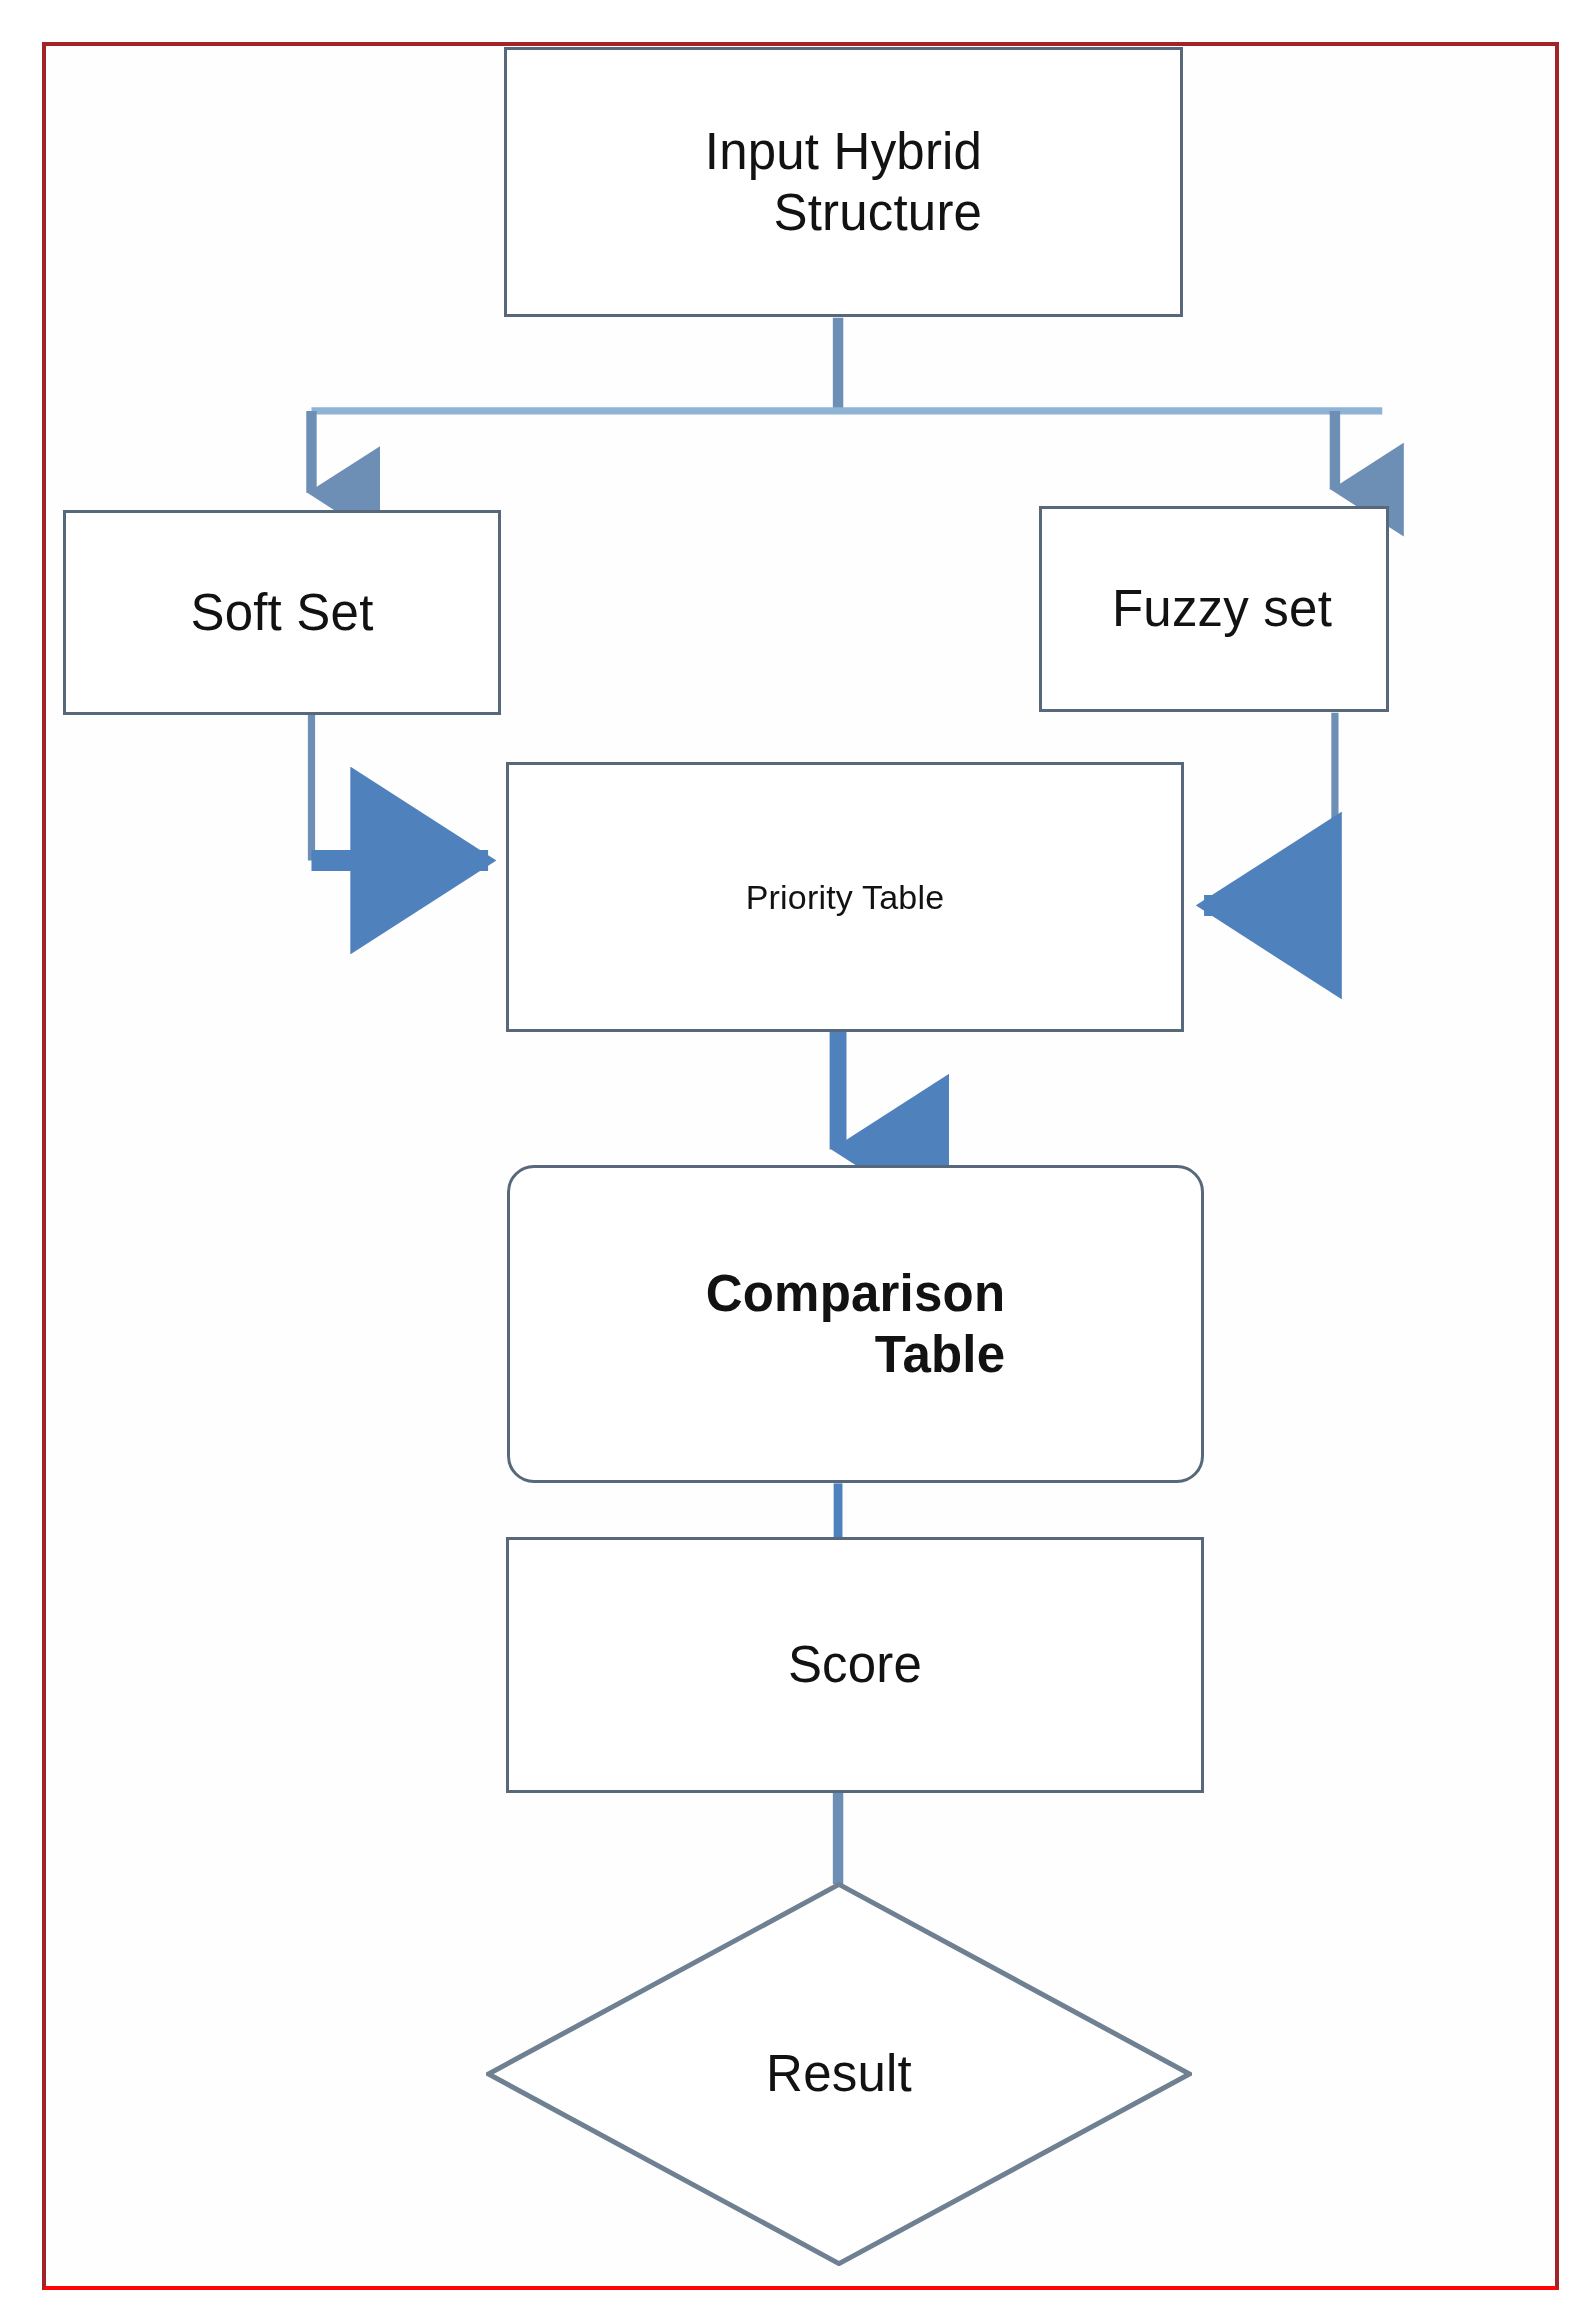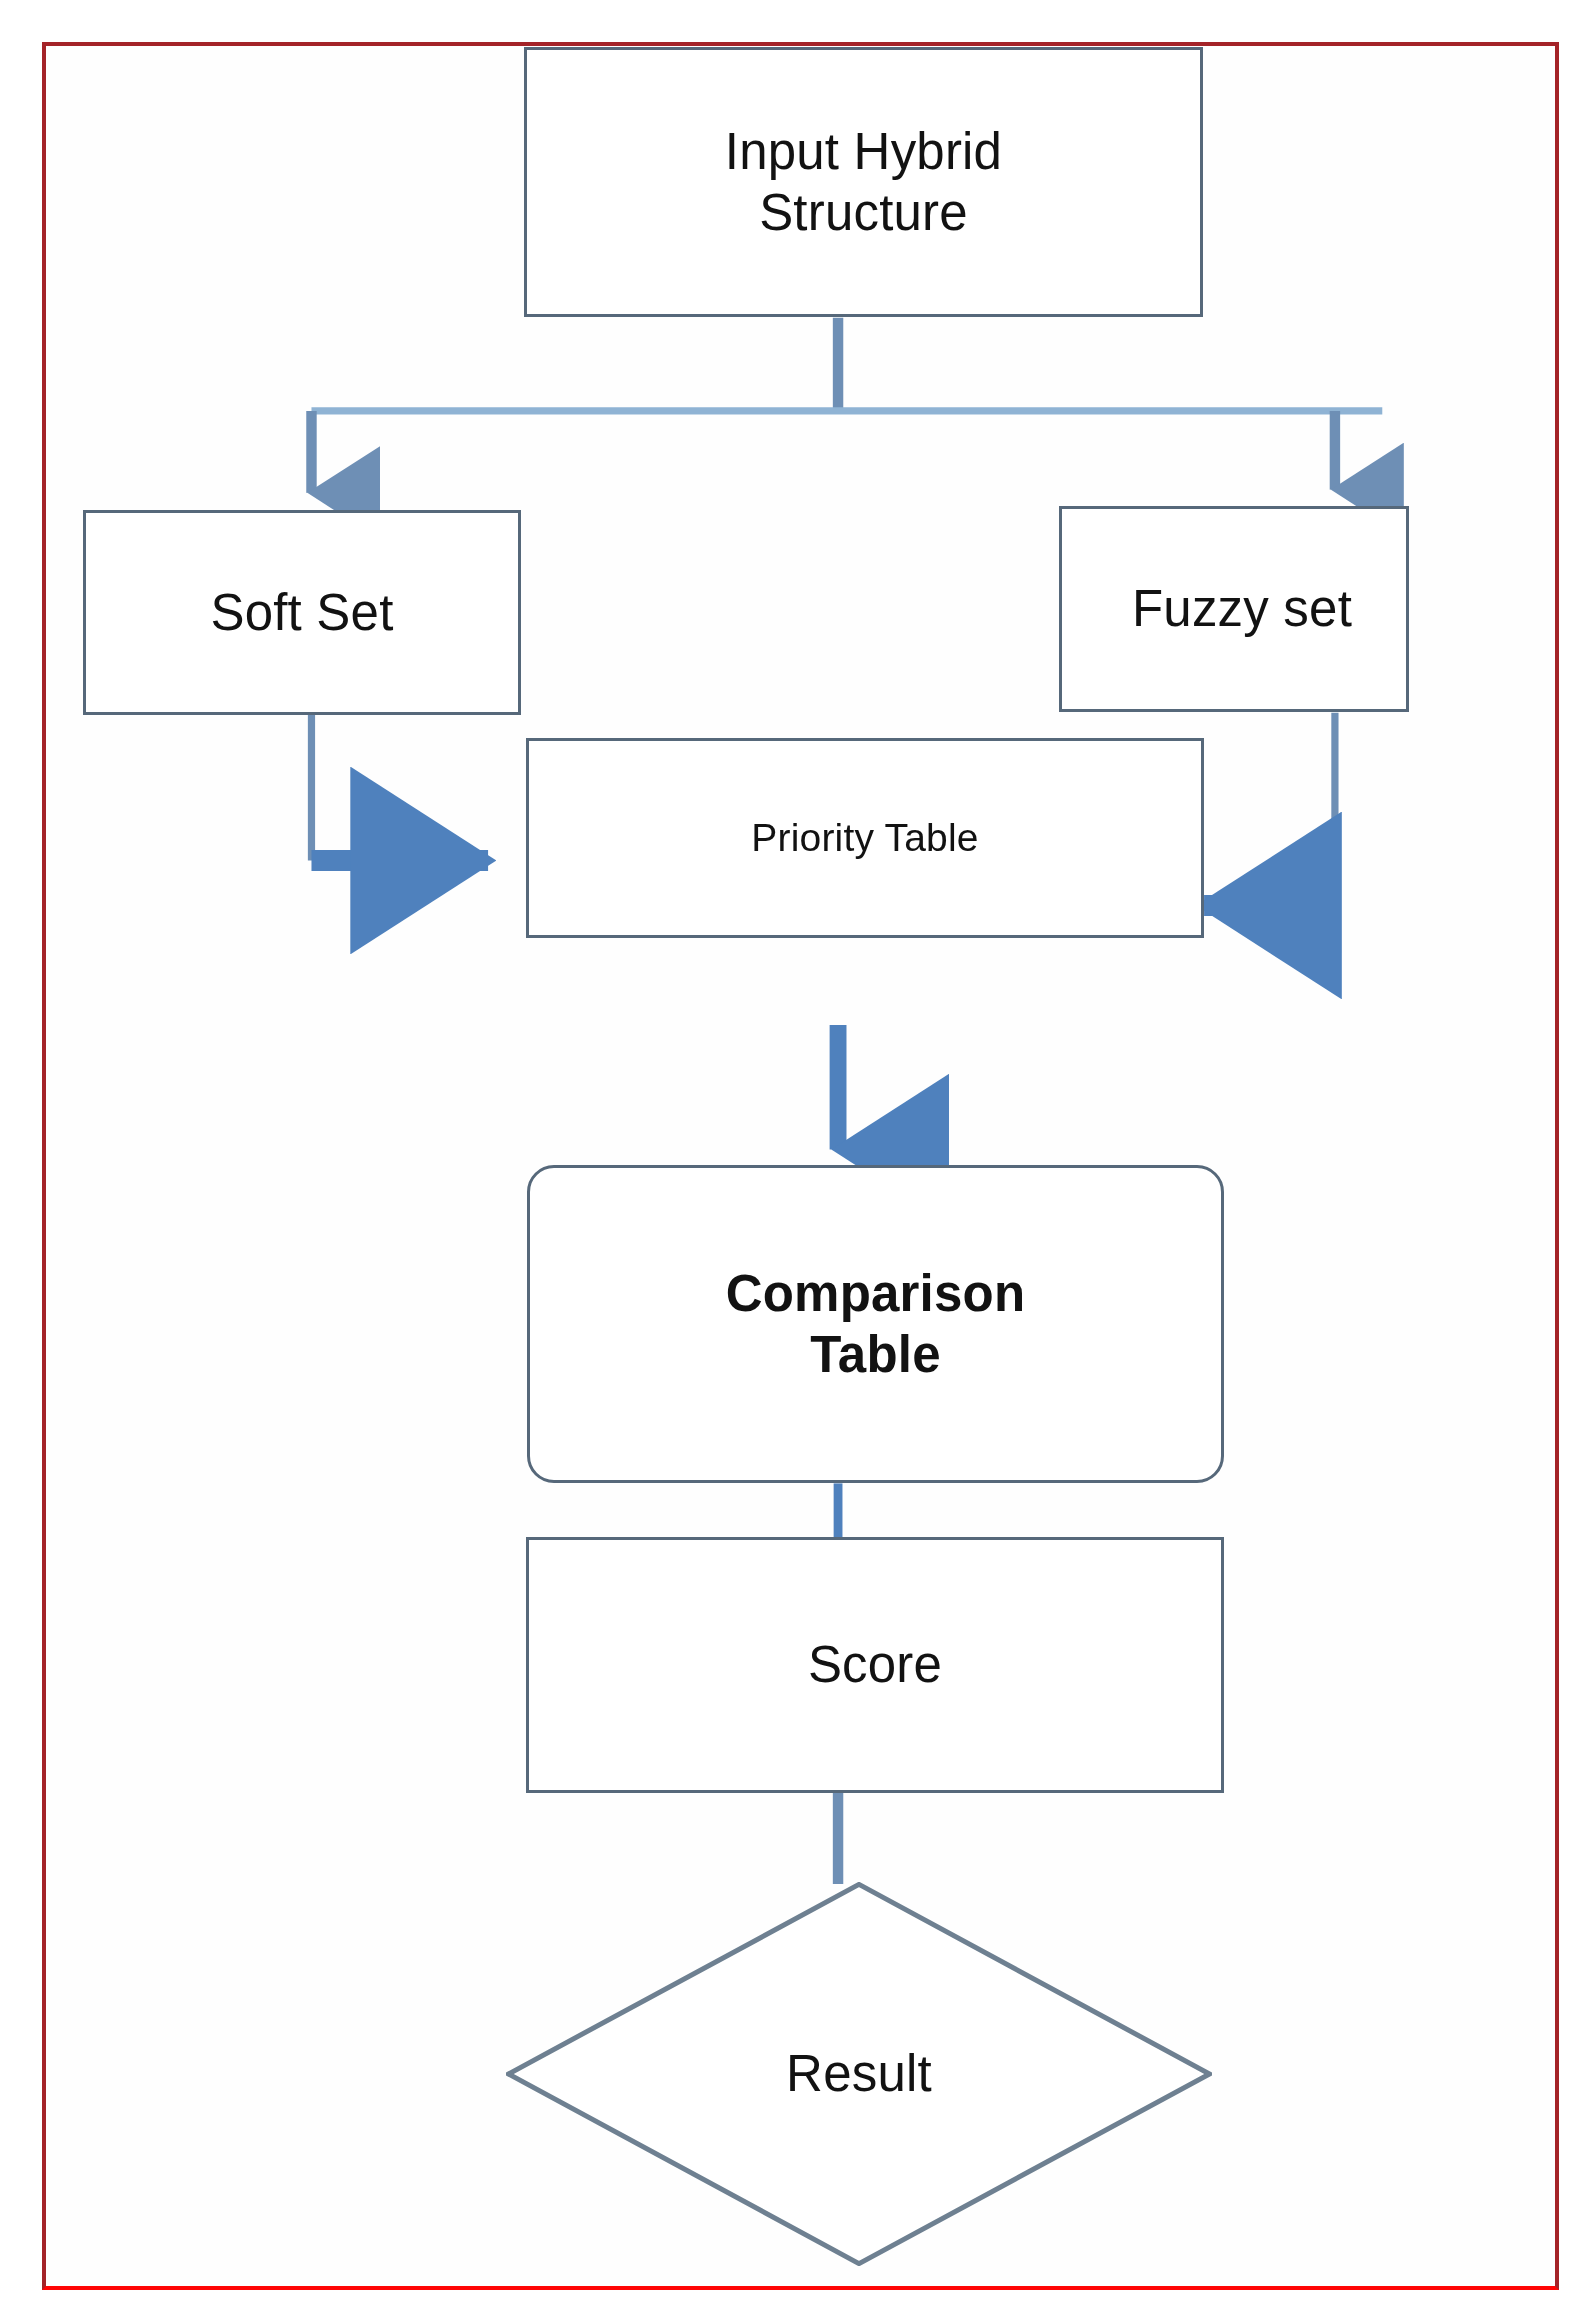--- a/index.html
+++ b/index.html
@@ -42,26 +42,25 @@
     pointer-events: none;
   }
 
   
   .node {
     position: absolute;
     box-sizing: border-box;
     display: flex;
     align-items: center;
     justify-content: center;
-    text-align: center;
+    text-align: right;
     color: #121212;
     background: #FFFFFF;
     line-height: 1.20;
     letter-spacing: 0.2px;
-    margin-left: 20px;
   }
 
   .node.rect {
     border: 3.2px solid #56687A;
   }
 
   .node.rounded {
     border: 3.2px solid #56687A;
     border-radius: 27px;
     font-weight: bold;
@@ -86,21 +85,21 @@
   }
   .diamond-label {
     position: relative;
     z-index: 2;
   }
 
   
   #node-input          { left: 504px;  top: 47px;   width: 679px;  height: 270px; font-size: 51px; }
   #node-softset        { left: 63px;   top: 510px;  width: 438px;  height: 205px; font-size: 51px; }
   #node-fuzzyset       { left: 1039px; top: 506px;  width: 350px;  height: 206px; font-size: 51px; padding-left: 16px; }
-  #node-prioritytable  { left: 506px;  top: 738px;  width: 678px;  height: 200px; font-size: 39px; }
+  #node-prioritytable  { left: 506px;  top: 762px;  width: 678px;  height: 270px; font-size: 34px; }
   #node-comparison     { left: 507px;  top: 1165px; width: 697px;  height: 318px; font-size: 51px; }
   #node-score          { left: 506px;  top: 1537px; width: 698px;  height: 256px; font-size: 51px; }
   #node-result         { left: 486px;  top: 1882px; width: 706px;  height: 384px; font-size: 51px; }
 </style>
 </head>
 <body>
 
 <div id="page">
   <div id="red-frame"></div>
 

